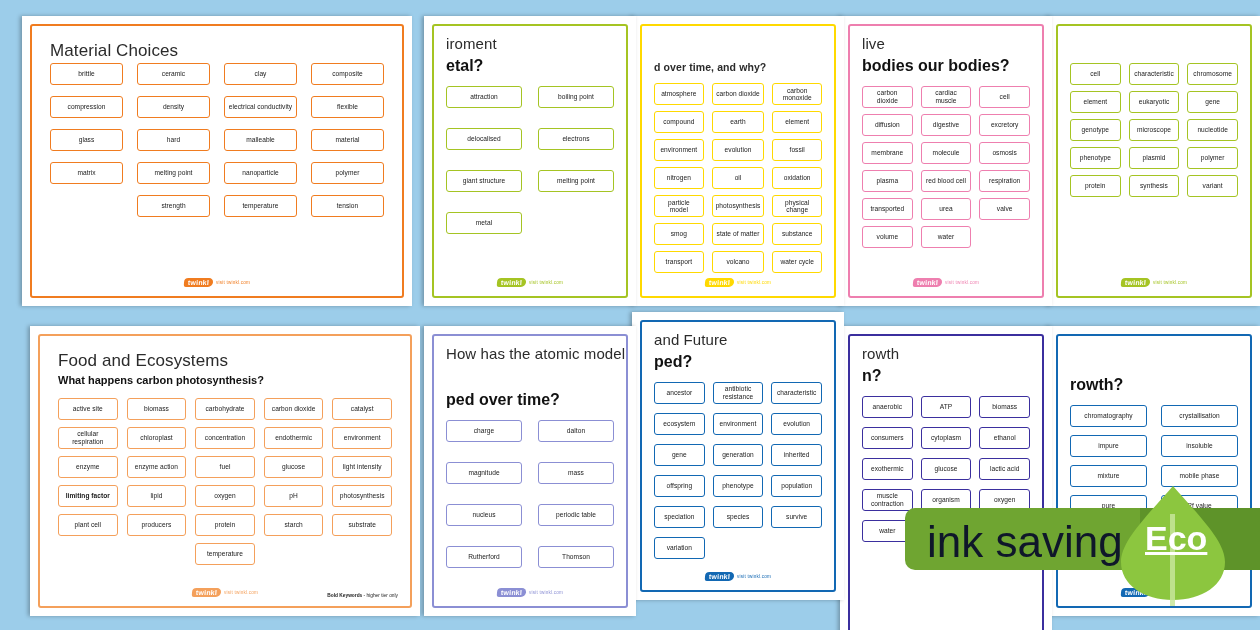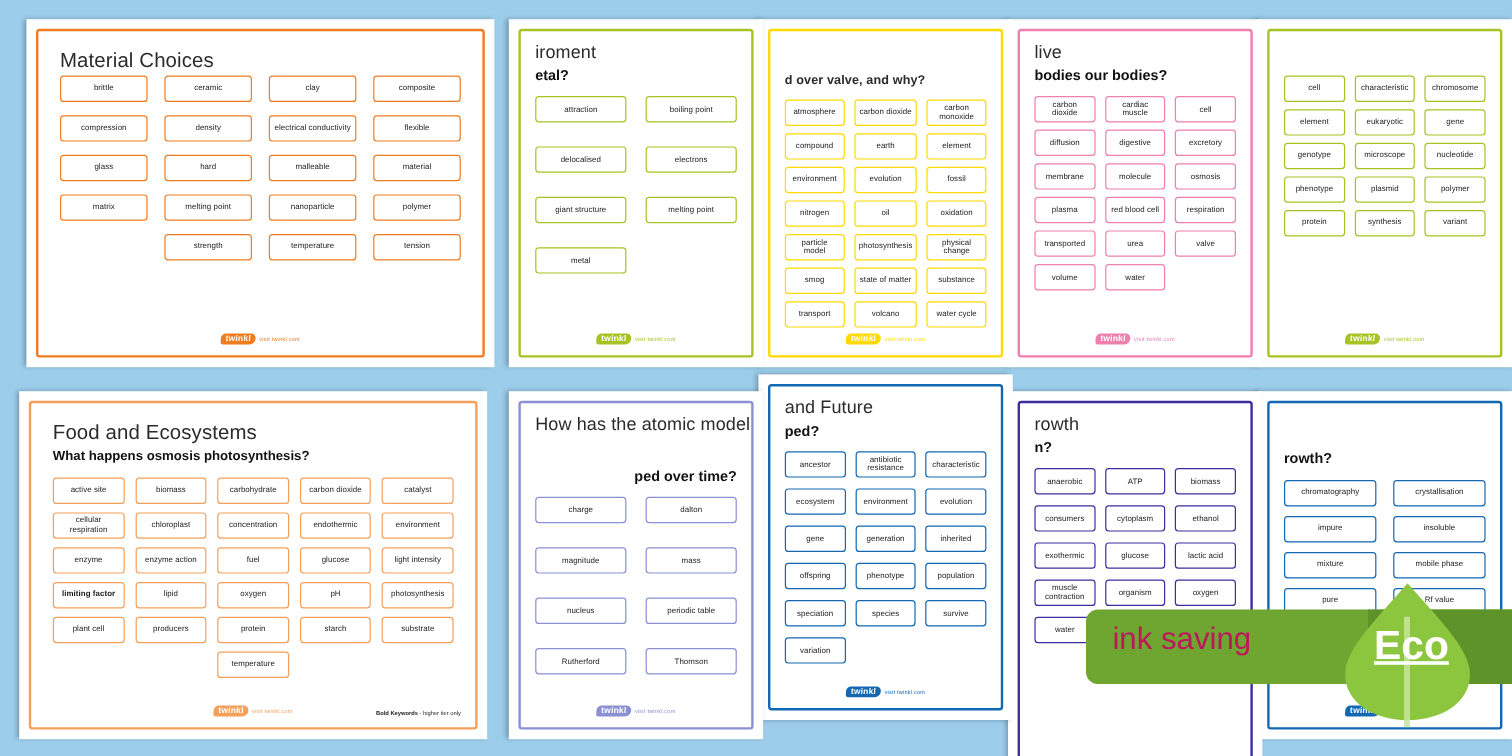--- a/index.html
+++ b/index.html
@@ -32,21 +32,21 @@
   .card-title{
     font-size:15px;
     color:#2b2b2b;
     font-weight:400;
     letter-spacing:.1px;
     white-space:nowrap;
     margin:0 0 2px 0;
     line-height:1.25;
   }
   .card-sub{
-    font-size:12px;
+    font-size:16px;
     font-weight:bold;
     color:#111;
     white-space:nowrap;
     margin:0 0 9px 0;
     line-height:1.3;
   }
   .grid{
     display:grid;
     gap:6px 8px;
     justify-items:stretch;
@@ -107,21 +107,21 @@
     position:absolute;left:0;top:0;width:355px;height:62px;
     background:#6FA531;
     border-radius:10px 0 0 10px;
   }
   .eco-band2{
     position:absolute;left:235px;top:0;width:120px;height:62px;
     background:#5E9329;
   }
   .eco-text{
     position:absolute;left:22px;top:9px;
-    font-size:26px;color:#be185d;font-family:"Liberation Sans",sans-serif;
+    font-size:44px;color:#0f172a;font-family:"Liberation Sans",sans-serif;
   }
   .eco-leaf{
     position:absolute;left:212px;top:-24px;
     width:112px;height:122px;
     z-index:2;
   }
   .eco-eco{
     position:absolute;left:240px;top:11px;
     font-size:34px;color:#fff;font-weight:bold;z-index:3;text-decoration:underline;
   }
@@ -189,21 +189,21 @@
         <span class="twinkl">
           <span class="twinkl-mark">twinkl</span>
           <span class="twinkl-url">visit twinkl.com</span>
         </span>
       </div>
     </div>
   </div>
 
   <div class="card" style="--c:#FFD900;left:632px;top:16px;width:212px;height:290px;z-index:7;">
     <div class="card-inner">
-      <div class="card-title" style="font-size:10.5px;font-weight:bold;margin-top:26px;">d over valve, and why?</div>
+      <div class="card-title" style="font-size:10.5px;font-weight:bold;margin-top:26px;">d over time, and why?</div>
       <div class="card-sub"></div>
       <div class="grid g-c3" style="grid-template-columns:repeat(3,1fr);">
           <div class="chip">atmosphere</div>
           <div class="chip">carbon dioxide</div>
           <div class="chip">carbon monoxide</div>
           <div class="chip">compound</div>
           <div class="chip">earth</div>
           <div class="chip">element</div>
           <div class="chip">environment</div>
           <div class="chip">evolution</div>
@@ -371,44 +371,44 @@
           <span class="twinkl-mark">twinkl</span>
           <span class="twinkl-url">visit twinkl.com</span>
         </span>
       </div>
     </div>
   </div>
 
   <div class="card" style="--c:#8B8FD4;left:424px;top:326px;width:212px;height:290px;z-index:8;">
     <div class="card-inner">
       <div class="card-title">How has the atomic model developed over time?</div>
-      <div class="card-sub" style="margin-top:26px;text-align:right;">ped over time?</div>
+      <div class="card-sub" style="margin-top:26px;">ped over time?</div>
       <div class="grid g-c2" style="grid-template-columns:repeat(2,1fr);gap:20px 16px;margin-top:8px;">
           <div class="chip">charge</div>
           <div class="chip">dalton</div>
           <div class="chip">magnitude</div>
           <div class="chip">mass</div>
           <div class="chip">nucleus</div>
           <div class="chip">periodic table</div>
           <div class="chip">Rutherford</div>
           <div class="chip">Thomson</div>
         </div>
       <div class="card-foot">
         <span class="twinkl">
           <span class="twinkl-mark">twinkl</span>
           <span class="twinkl-url">visit twinkl.com</span>
         </span>
       </div>
     </div>
   </div>
 
-  <div class="card" style="--c:#F4A05B;left:16px;top:326px;width:390px;height:290px;z-index:9;">
+  <div class="card" style="--c:#F4A05B;left:30px;top:326px;width:390px;height:290px;z-index:9;">
     <div class="card-inner" style="padding:14px 18px 4px 18px;">
       <div class="card-title" style="font-size:17px;">Food and Ecosystems</div>
-      <div class="card-sub" style="font-size:11px;margin-bottom:10px;">What happens osmosis photosynthesis?</div>
+      <div class="card-sub" style="font-size:11px;margin-bottom:10px;">What happens carbon photosynthesis?</div>
       <div class="grid g-c5" style="grid-template-columns:repeat(5,1fr);gap:7px 9px;">
           <div class="chip">active site</div>
           <div class="chip">biomass</div>
           <div class="chip">carbohydrate</div>
           <div class="chip">carbon dioxide</div>
           <div class="chip">catalyst</div>
           <div class="chip">cellular respiration</div>
           <div class="chip">chloroplast</div>
           <div class="chip">concentration</div>
           <div class="chip">endothermic</div>

